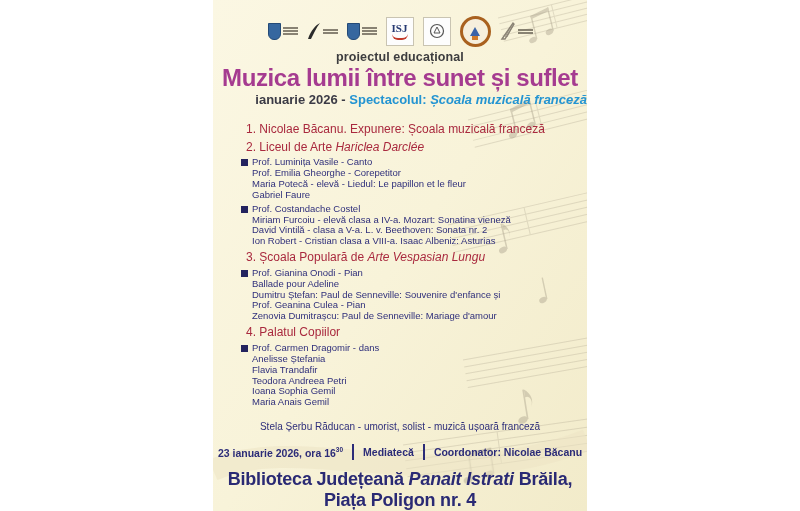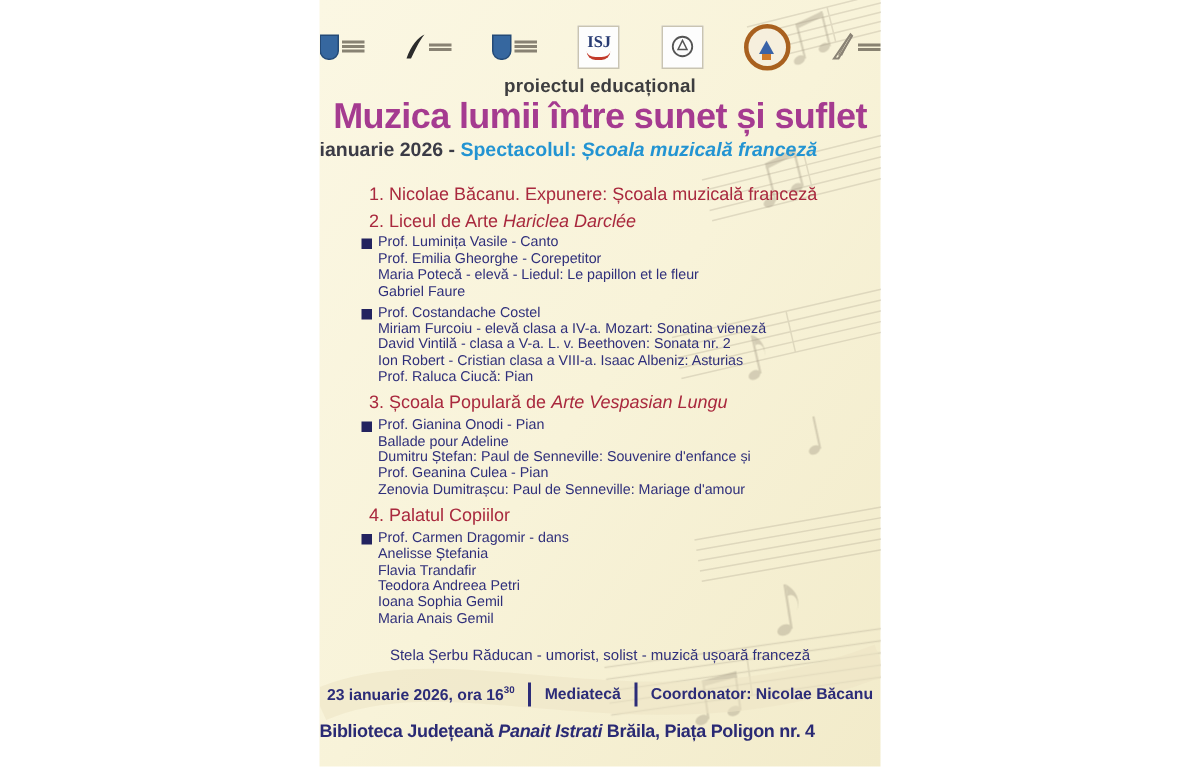--- a/index.html
+++ b/index.html
@@ -2,52 +2,52 @@
 <html><head>
 <meta charset="utf-8">
 <style>
   html,body{margin:0;padding:0;}
   body{width:800px;height:511px;background:#ffffff;font-family:"Liberation Sans",sans-serif;overflow:hidden;}
   .poster{position:relative;width:374px;height:511px;margin:0 auto;overflow:hidden;
           background:linear-gradient(125deg,#fbf7e3 0%,#f8f3d9 50%,#f2ebca 100%);}
   .wm{position:absolute;left:0;top:0;z-index:0;}
   .content{position:relative;z-index:1;}
 
-  .logos{display:flex;justify-content:space-between;align-items:center;gap:9px;padding-top:15px;height:32px;}
+  .logos{display:flex;justify-content:center;align-items:center;gap:9px;padding-top:15px;height:32px;}
   .logo{display:inline-flex;align-items:center;gap:2px;}
   .shield{width:11px;height:15px;background:#36679f;border-radius:0 0 6px 6px;border:1px solid #244a77;}
   .tbars i{display:block;width:15px;height:2px;background:#6b6557;margin:1px 0;opacity:.8;}
   .whitebox{width:26px;height:27px;background:#fdfdfd;border:1px solid #c9c4b2;display:flex;flex-direction:column;align-items:center;justify-content:center;}
   .isj-t{font-family:"Liberation Serif",serif;font-weight:bold;font-size:11px;color:#273a72;line-height:11px;}
   .isj-u{width:16px;height:4px;border-bottom:2px solid #c23a2a;border-radius:0 0 8px 8px;}
   .seal{width:25px;height:25px;border-radius:50%;background:#f6efdd;border:3px solid #a9611f;display:flex;align-items:center;justify-content:center;}
   .house{width:0;height:0;border-left:5px solid transparent;border-right:5px solid transparent;border-bottom:9px solid #3a63a8;position:relative;}
   .house:after{content:"";position:absolute;left:-3px;top:9px;width:6px;height:4px;background:#d07a2a;}
 
   .kicker{text-align:center;font-size:12.5px;font-weight:bold;color:#3d3d3f;margin-top:3px;letter-spacing:0.1px;}
   .title{text-align:center;font-size:24px;font-weight:bold;color:#a53b90;letter-spacing:-0.4px;margin-top:1px;line-height:26px;}
-  .dateline{text-align:left;font-size:13px;font-weight:bold;margin-top:1px;}
+  .dateline{text-align:right;font-size:13px;font-weight:bold;margin-top:1px;}
   .date-prefix{color:#3b3b46;}
   .show-label{color:#2394d2;}
   .show-title{color:#2394d2;font-style:italic;}
 
   .sec-h{color:#a9293e;font-weight:normal;font-size:12px;margin-left:33px;line-height:14.5px;}
   .sec-h .it{font-style:italic;}
   .h-first{margin-top:15px;}
   .h-mid{margin-top:3px;}
 
   .group{position:relative;margin-left:28px;padding-left:11px;font-size:9.5px;line-height:10.9px;color:#2f2f7b;margin-top:3px;margin-right:4px;}
   .group .bullet{position:absolute;left:0;top:2px;width:7px;height:7px;background:#23235f;}
   .group .it{}
 
   .soloist{text-align:center;font-size:10px;color:#2f2f7b;margin-top:13px;}
   .info{display:flex;justify-content:center;align-items:center;gap:9px;margin-top:12px;font-size:10.5px;font-weight:bold;color:#2c2c78;}
   .info sup{font-size:6.5px;}
   .vdiv{width:2px;height:16px;background:#2c2c78;}
-  .address{text-align:left;font-size:12px;font-weight:bold;color:#2a2a74;margin-top:9px;letter-spacing:-0.2px;}
+  .address{text-align:center;font-size:18px;font-weight:bold;color:#2a2a74;margin-top:9px;letter-spacing:-0.2px;}
   .address .it{font-style:italic;}
 </style>
 </head>
 <body>
 
 <div class="poster">
 
   <svg class="wm" width="374" height="511" viewBox="0 0 374 511">
     <g stroke="#a89f8a" stroke-width="1" opacity="0.30" fill="none">
       <g transform="translate(285,18) rotate(-14)">
@@ -205,21 +205,20 @@
           <div><span>Prof. Emilia Gheorghe - Corepetitor</span></div>
           <div><span>Maria Potecă - elevă  - Liedul: Le </span><span class="it">papillon et le fleur</span></div>
           <div><span>Gabriel Faure</span></div>
         </div>
         <div class="group">
           <span class="bullet"></span>
           <div><span>Prof. Costandache Costel</span></div>
           <div><span>Miriam Furcoiu - elevă clasa a IV-a. Mozart: </span><span class="it">Sonatina vieneză</span></div>
           <div><span>David Vintilă - clasa a V-a. L. v. Beethoven: </span><span class="it">Sonata nr. 2</span></div>
           <div><span>Ion Robert  - Cristian clasa a VIII-a. Isaac Albeniz: </span><span class="it">Asturias</span></div>
-          <div><span>Prof. Raluca Ciucă: Pian</span></div>
         </div>
         <div class="sec-h h-mid"><span>3. Școala Populară de </span><span class="it">Arte Vespasian Lungu</span></div>
         <div class="group">
           <span class="bullet"></span>
           <div><span>Prof. Gianina Onodi - Pian</span></div>
           <div><span class="it">Ballade pour Adeline</span></div>
           <div><span>Dumitru Ștefan: Paul de Senneville: </span><span class="it">Souvenire d'enfance</span><span> și</span></div>
           <div><span>Prof. Geanina Culea - Pian</span></div>
           <div><span>Zenovia Dumitrașcu: Paul de Senneville: </span><span class="it">Mariage d'amour</span></div>
         </div>

